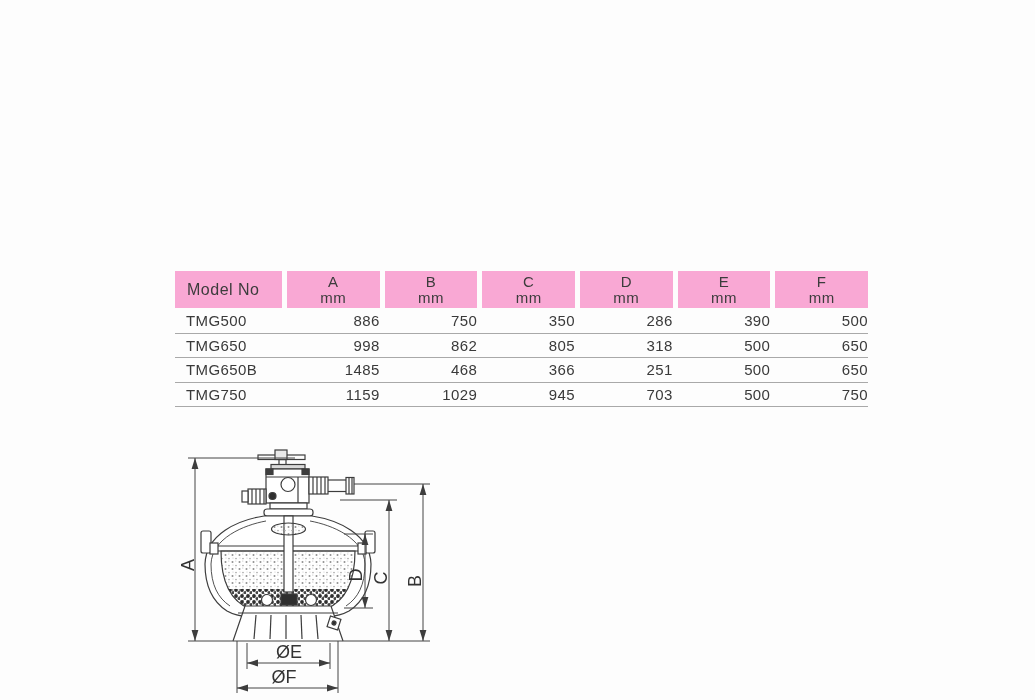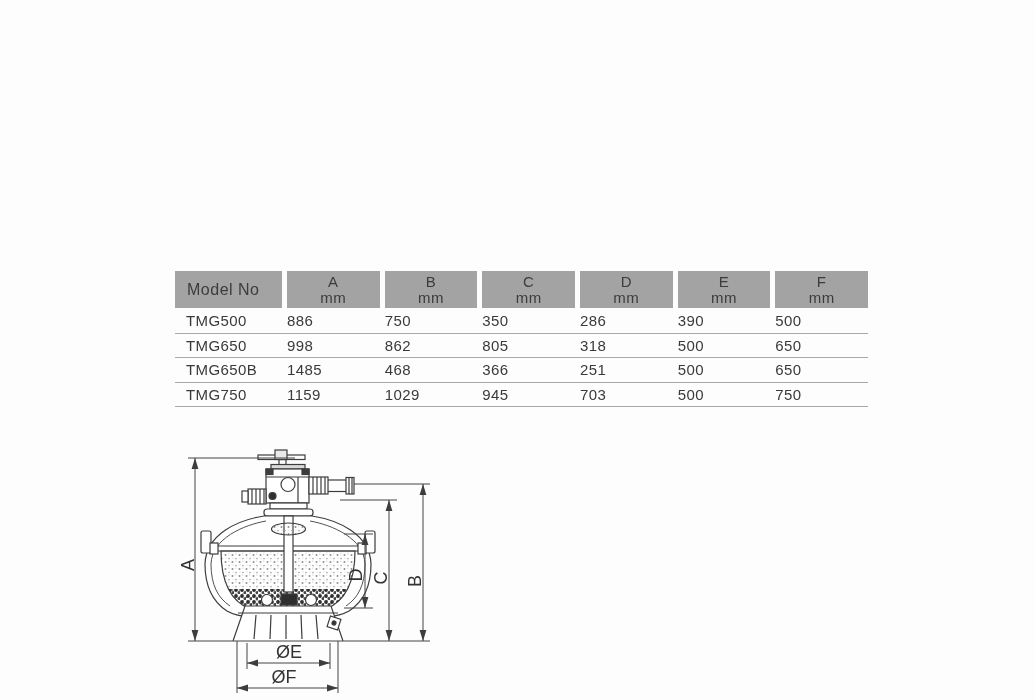--- a/index.html
+++ b/index.html
@@ -8,35 +8,35 @@
     background:#fdfdfd;overflow:hidden;
     font-family:"Liberation Sans",sans-serif;
     -webkit-font-smoothing:antialiased;
   }
   .sheet{position:absolute;inset:0;}
 
   
   .dim-table{position:absolute;left:175px;top:271px;width:693px;}
   .thead{display:flex;gap:5px;height:37px;}
   .th{
-    background:#a3a3a3;flex:1;display:flex;flex-direction:column;
+    background:#f9a8d4;flex:1;display:flex;flex-direction:column;
     align-items:center;justify-content:center;
     color:#3c3c3c;font-size:15px;line-height:16px;letter-spacing:0.5px;
   }
   .th.model{
     flex:0 0 107px;flex-direction:row;justify-content:flex-start;
     padding-left:12px;box-sizing:border-box;font-size:16px;
   }
   .tbody{margin-top:1px;}
   .trow{
-    display:flex;gap:5px;height:23.6px;align-items:center;
+    display:flex;gap:11px;height:23.6px;align-items:center;
     font-size:15px;color:#3a3a3a;letter-spacing:0.4px;
   }
   .trow.sep{border-bottom:1px solid #a9a9a9;}
-  .trow .td{flex:1;text-align:left;}
+  .trow .td{flex:1;text-align:right;}
   .trow .td.model{
     flex:0 0 107px;text-align:left;padding-left:11px;box-sizing:border-box;
   }
 
   
   .drawing{position:absolute;left:180px;top:444px;}
   .drawing text{font-family:"Liberation Sans",sans-serif;}
 </style>
 </head>
 <body>

